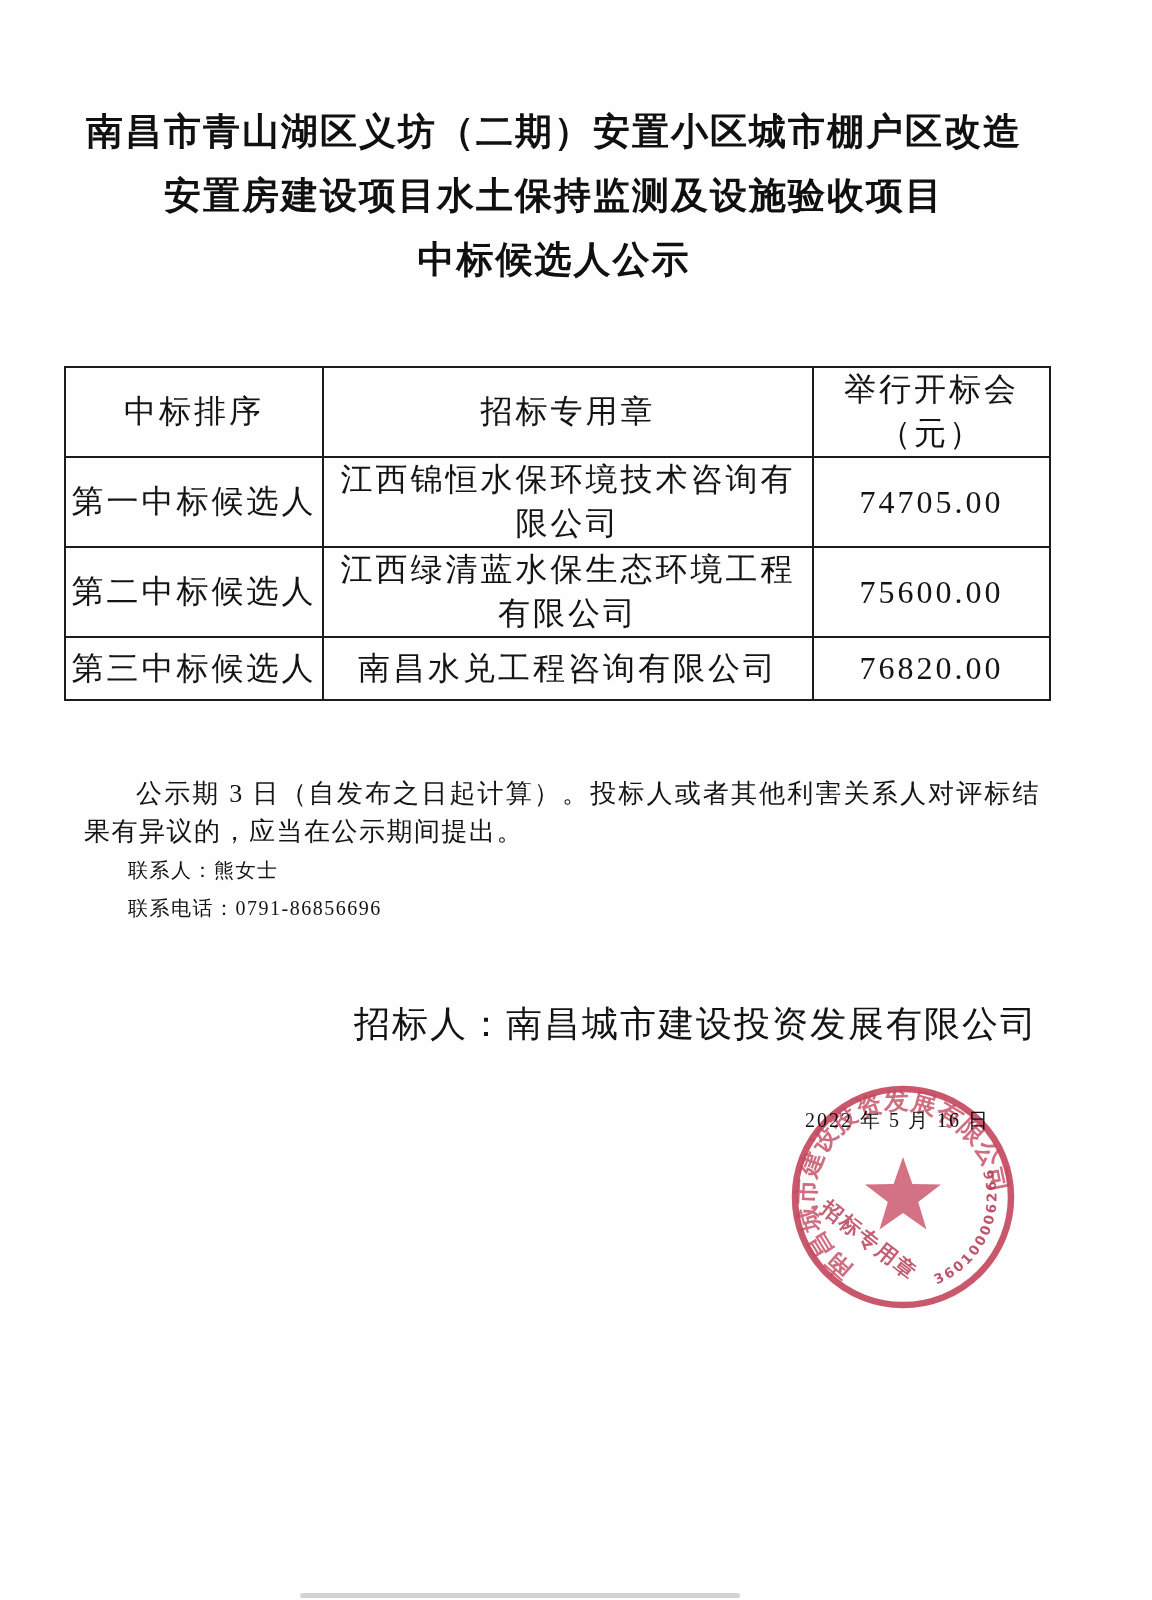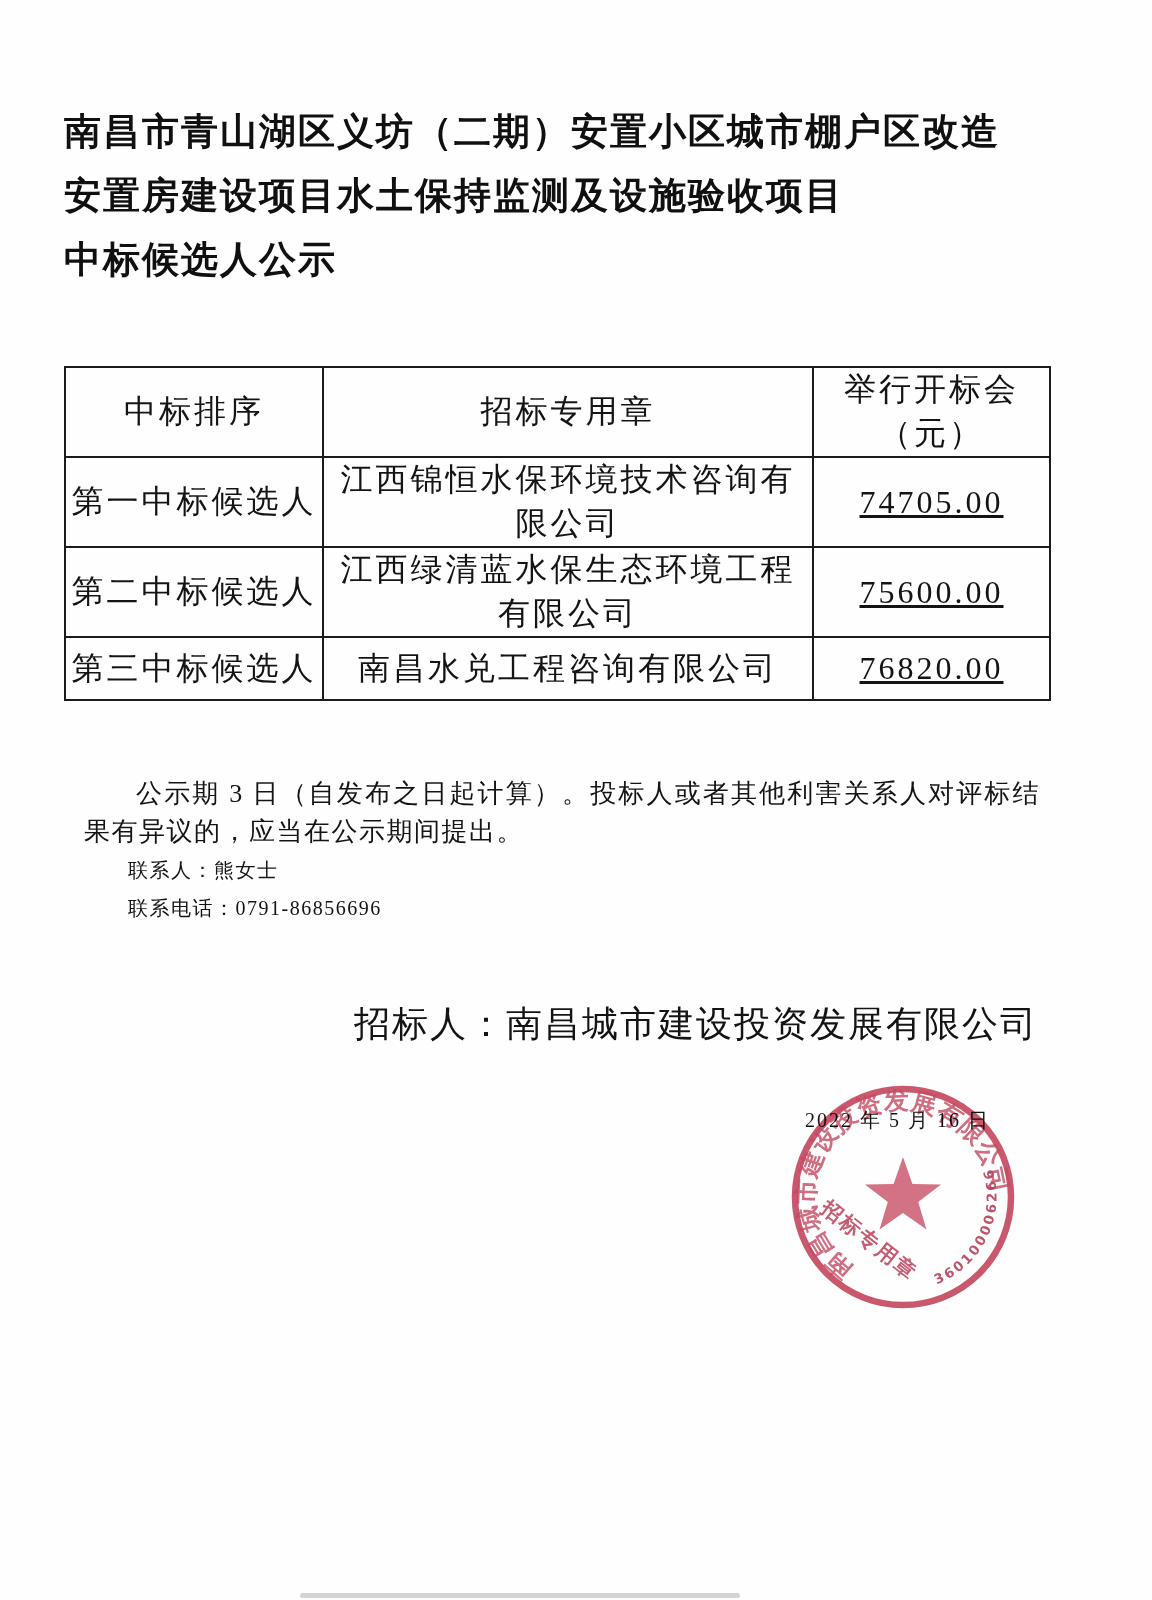--- a/index.html
+++ b/index.html
@@ -10,21 +10,21 @@
     background: #fefefe;
     overflow: hidden;
     color: #141414;
     font-family: "Liberation Serif", "DejaVu Serif", serif;
   }
   .content {
     padding-top: 100px;
     margin-left: 64px;
     width: 980px;
   }
-  .title-block { }
+  .title-block { text-align: center; }
   .title-line {
     font-family: "DejaVu Sans", "Liberation Sans", sans-serif;
     font-weight: 700;
     font-size: 37px;
     line-height: 64px;
     letter-spacing: 2px;
     color: #101010;
   }
   .intro {
     margin: 12px 4px 0 20px;
@@ -47,21 +47,21 @@
     vertical-align: middle;
     letter-spacing: 3px;
     font-weight: 400;
     padding: 0;
   }
   table.bid-table th { height: 60px; }
   table.bid-table td { height: 61px; }
   .col-rank   { width: 256px; }
   .col-bidder { width: 488px; }
   .col-price  { width: 235px; }
-  td.price { letter-spacing: 2px; font-family: "Liberation Serif", "DejaVu Serif", serif; text-decoration: underline; }
+  td.price { letter-spacing: 2px; font-family: "Liberation Serif", "DejaVu Serif", serif; }
   .notice {
     margin: 74px 4px 0 20px;
     font-size: 26px;
     line-height: 38px;
     letter-spacing: 1.5px;
     text-align: justify;
     text-indent: 2em;
   }
   .contact {
     margin: 0 4px 0 20px;

